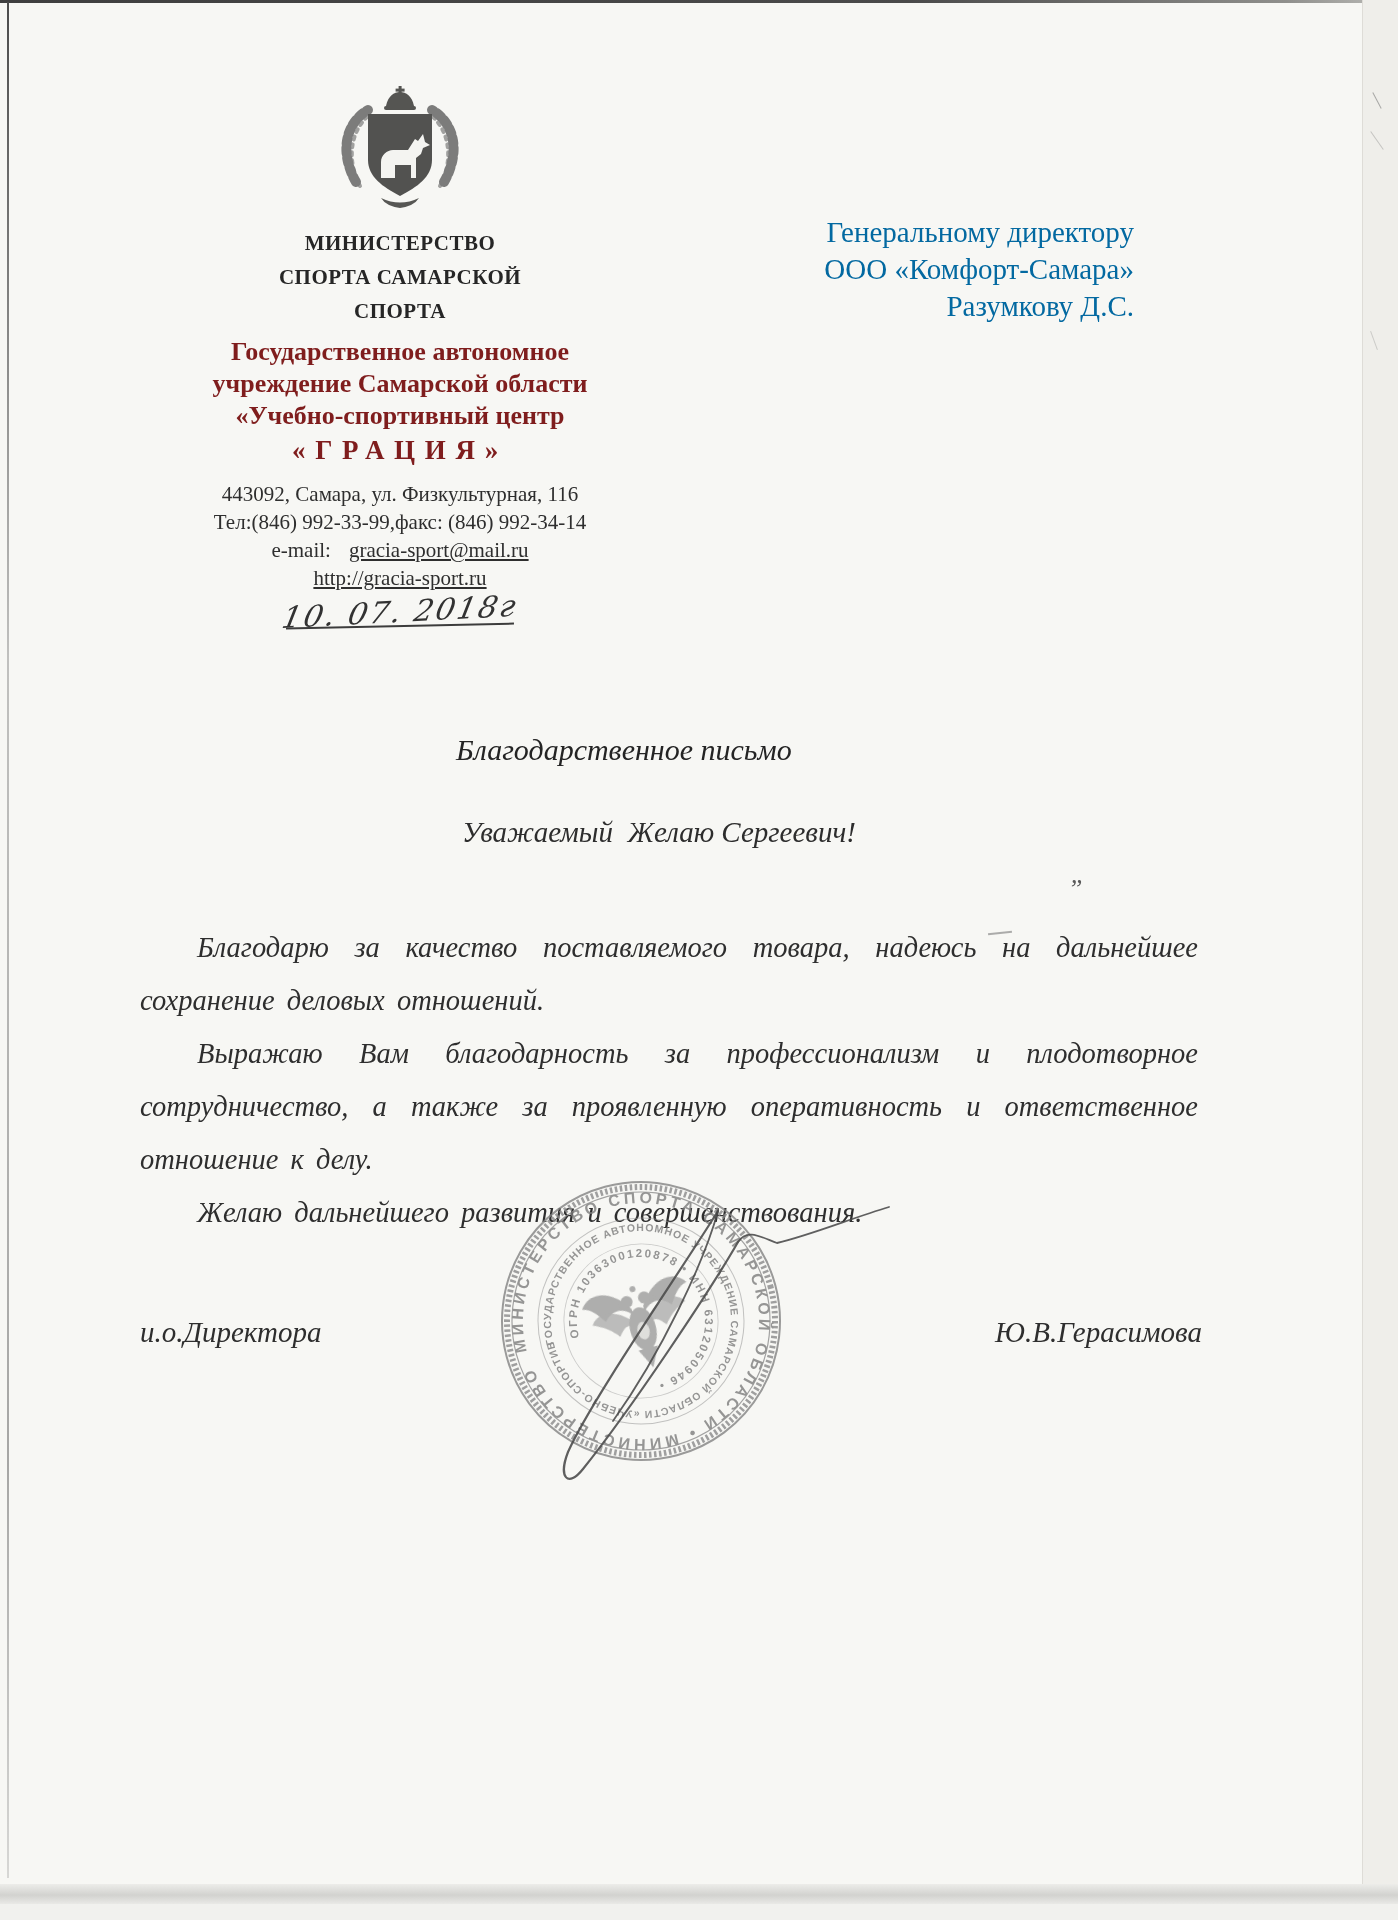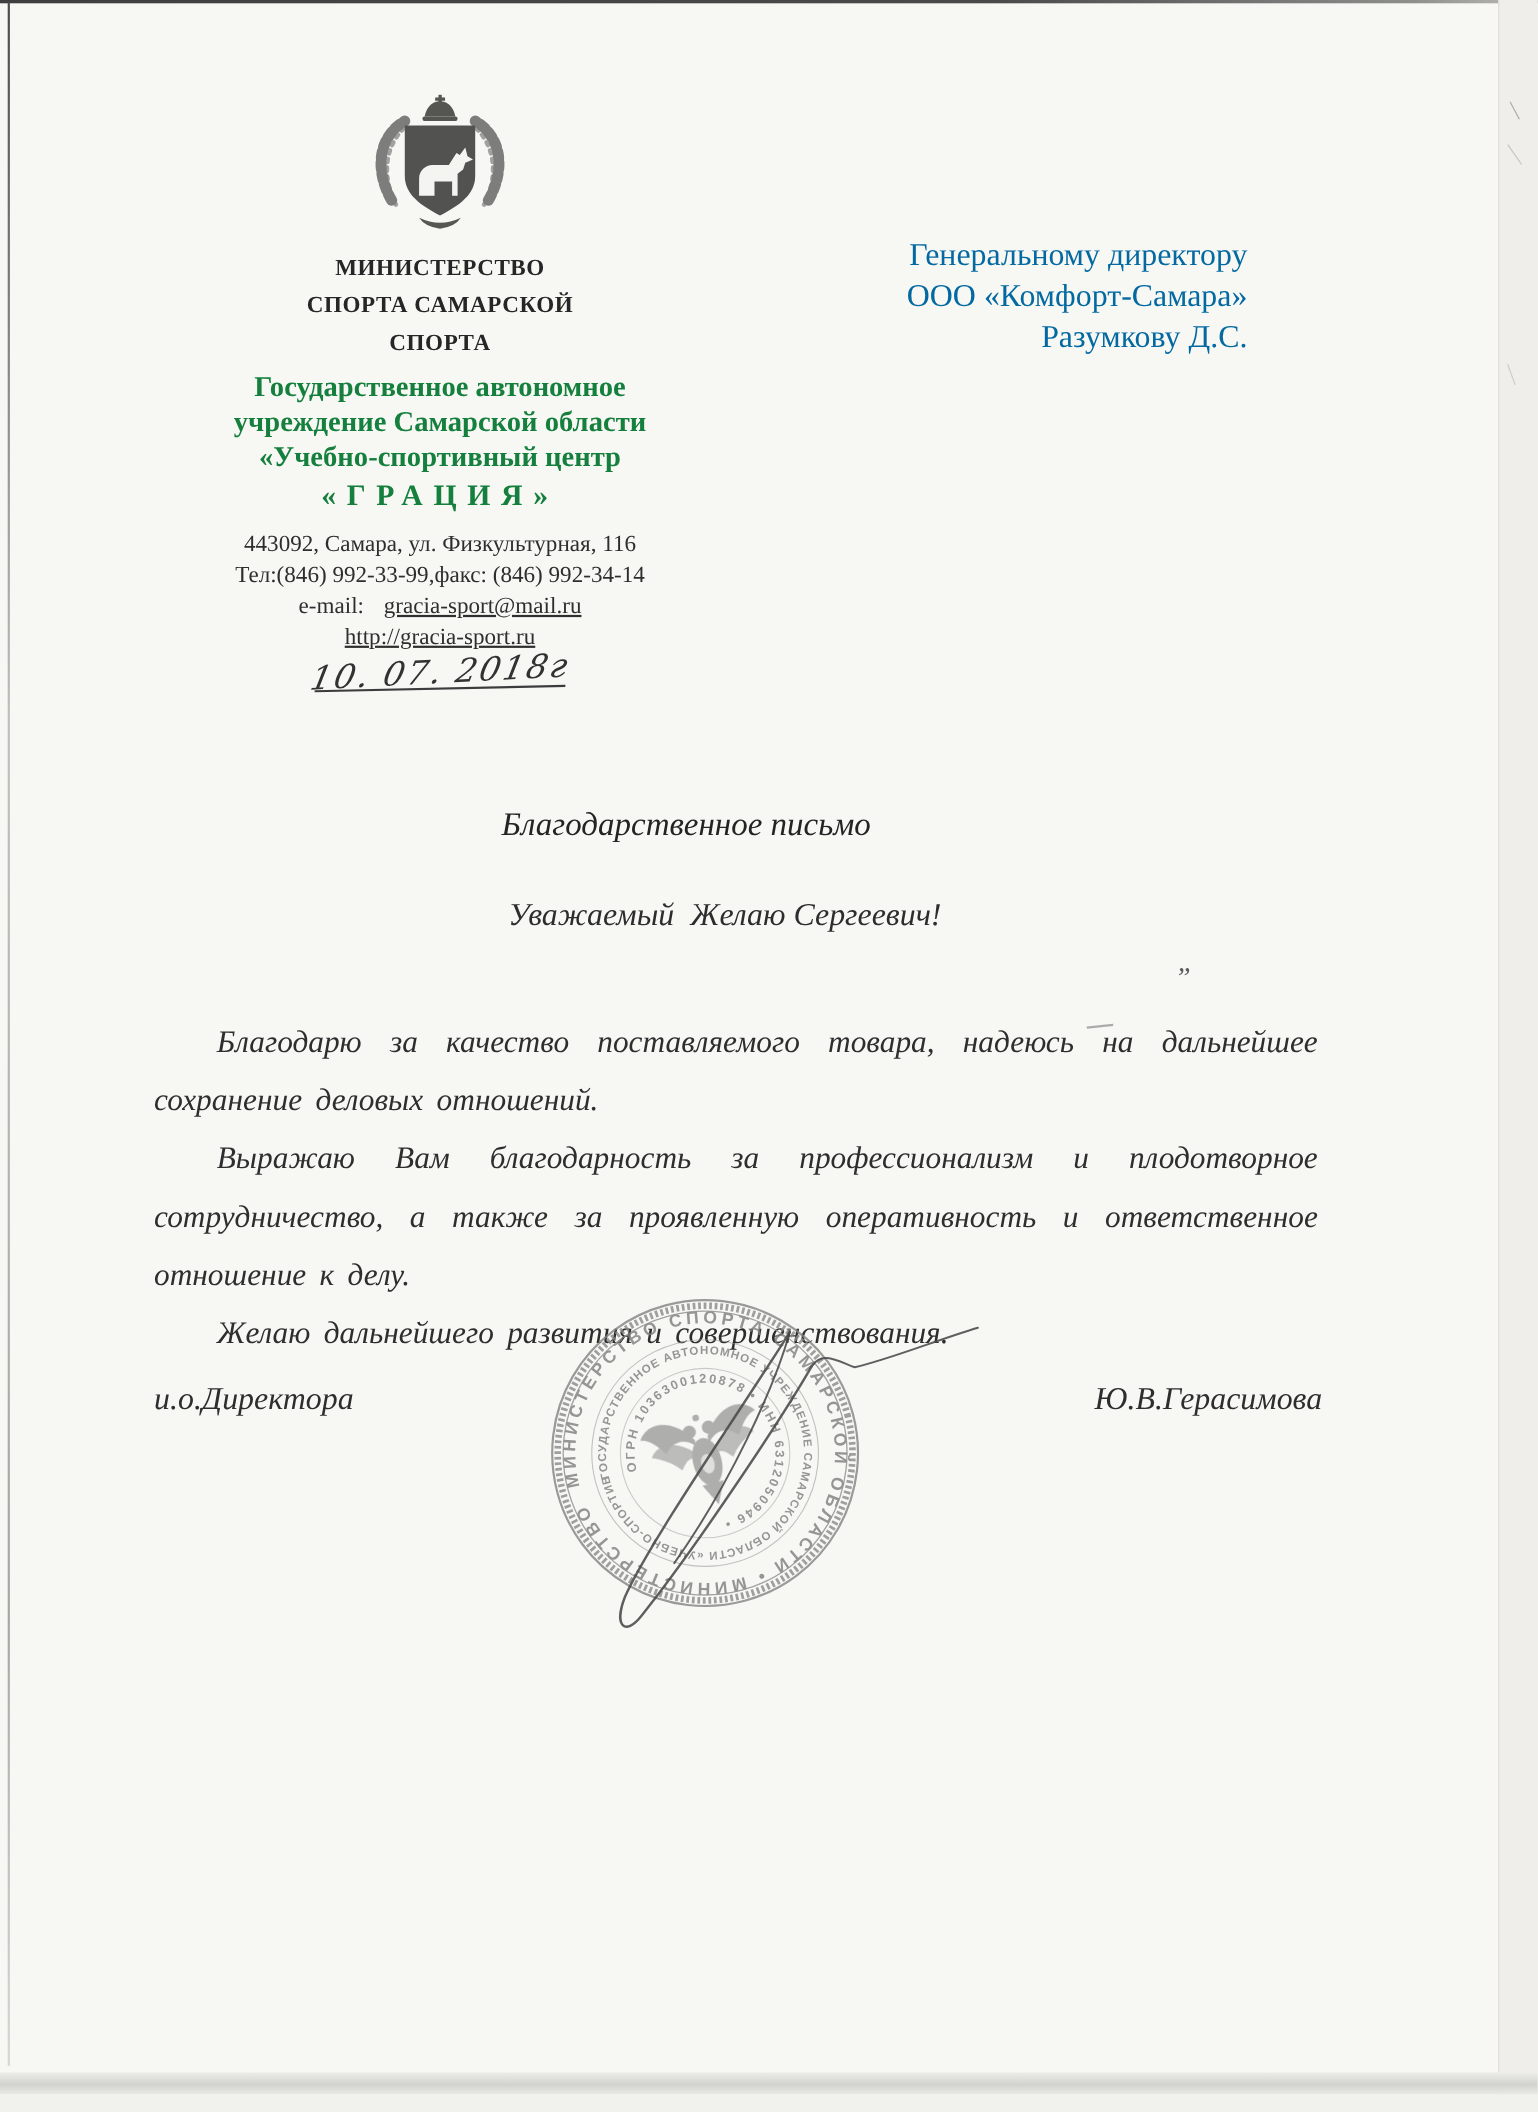--- a/index.html
+++ b/index.html
@@ -17,40 +17,40 @@
     background:#efeeea;border-left:1px solid #deDCd7;box-sizing:border-box;}
   .edge-bottom{position:absolute;left:0;top:1884px;width:100%;height:20px;
     background:linear-gradient(#eDEDea,#d2d2cf 55%,#e9e9e6);}
   .below-bottom{position:absolute;left:0;top:1904px;width:100%;height:16px;background:#f1f1ee;}
   .pencil-mark{position:absolute;border-top:1.5px solid rgba(110,110,110,.55);}
   .mark-quote{position:absolute;font-size:26px;color:#5a5a5a;font-style:italic;}
   
   .letterhead{position:absolute;left:150px;top:86px;width:500px;text-align:center;}
   .emblem{display:block;margin:0 auto;}
   .ministry{margin-top:12px;font-weight:bold;font-size:21px;line-height:34px;letter-spacing:.5px;color:#262626;}
-  .org{margin-top:8px;font-weight:bold;font-size:26px;line-height:32px;color:#15803d;}
+  .org{margin-top:8px;font-weight:bold;font-size:26px;line-height:32px;color:#7f1d1d;}
   .gracia{letter-spacing:.36em;font-size:27px;}
   .contact{margin-top:14px;font-size:21px;line-height:28px;color:#2e2e2e;}
   .contact .u{text-decoration:underline;}
   .email-label{margin-right:18px;}
   .hand-date{margin-top:2px;font-family:"DejaVu Serif",serif;font-style:italic;font-size:30px;
     color:#323232;transform:skewX(-14deg) rotate(-3deg);letter-spacing:2px;}
   .date-line{width:228px;margin:0 auto;border-bottom:2px solid #3c3c3c;transform:rotate(-1.2deg);margin-top:-4px;}
   
   .recipient{position:absolute;left:758px;top:214px;width:376px;text-align:right;
     font-size:29px;line-height:37px;color:#0369a1;}
   
   .title{position:absolute;left:456px;top:733px;font-weight:normal;font-style:italic;font-size:30px;color:#242424;}
   .salutation{position:absolute;left:462px;top:816px;font-style:italic;font-size:29px;color:#2d2d2d;white-space:pre;}
   .body-text{position:absolute;left:140px;top:921px;width:1058px;
     font-style:italic;font-size:28.5px;line-height:53px;color:#2e2e2e;
     text-align:justify;word-spacing:5px;}
   .body-text p{margin:0;text-indent:57px;}
   
-  .sig-row{position:absolute;left:140px;top:1256px;width:1062px;display:flex;justify-content:space-between;
+  .sig-row{position:absolute;left:140px;top:1316px;width:1062px;display:flex;justify-content:space-between;
     font-style:italic;font-size:29px;color:#2e2e2e;}
   
   .stamp{position:absolute;left:495px;top:1175px;opacity:.8;filter:blur(.3px);}
   .stamp text{font-family:"Liberation Sans",sans-serif;font-weight:bold;fill:#7d7d7d;}
   .pen{position:absolute;left:480px;top:1140px;}
 </style>
 </head>
 <body>
 
 <div id="page">

